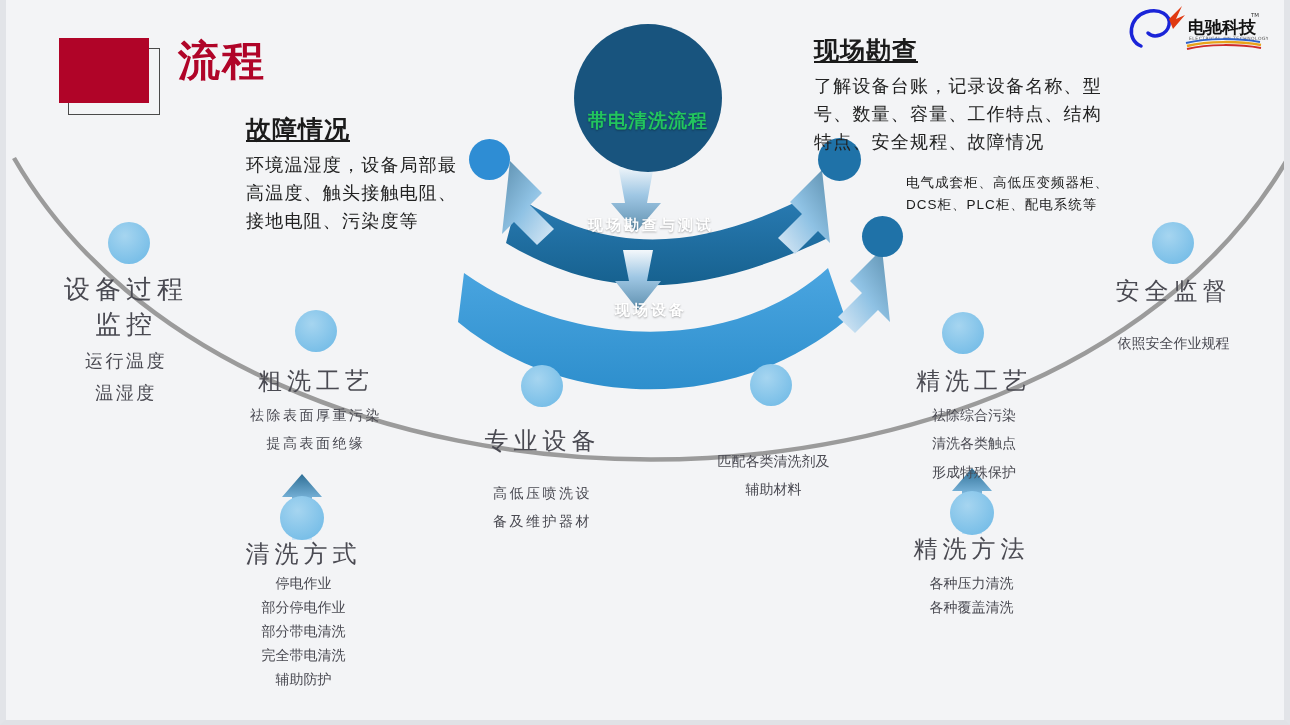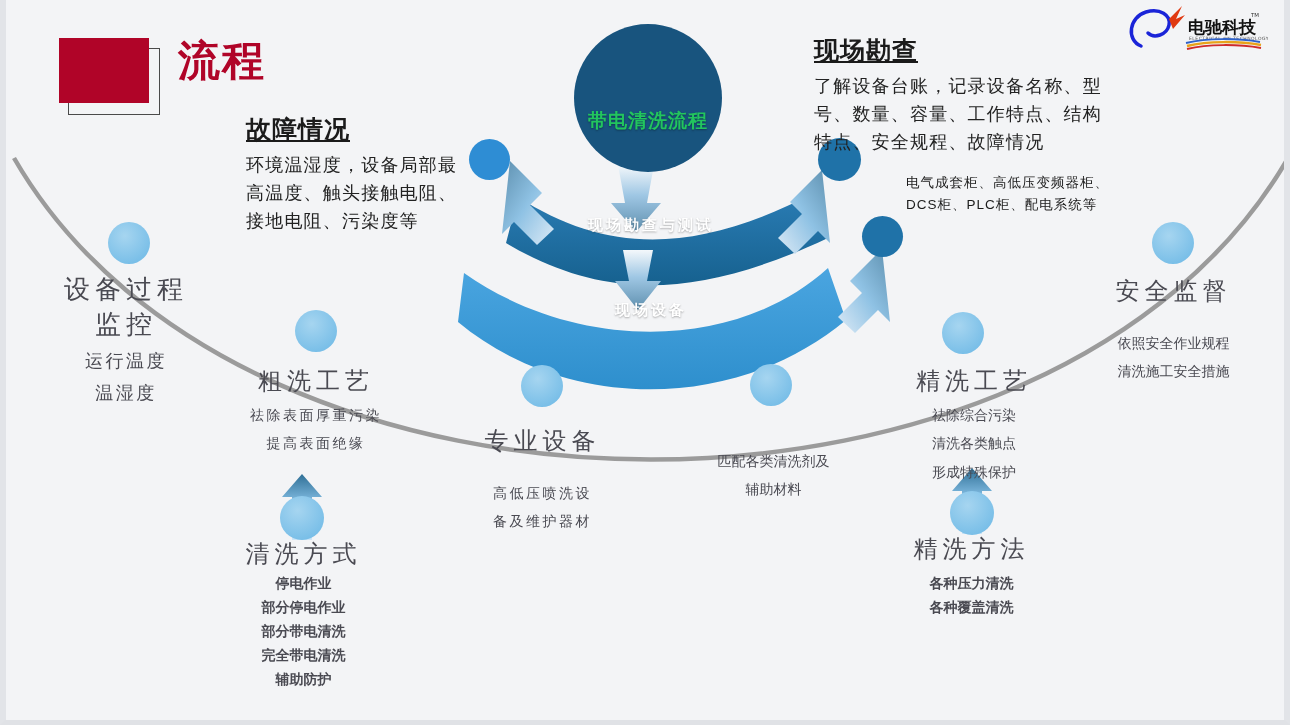--- a/index.html
+++ b/index.html
@@ -133,21 +133,21 @@
   .node .s {
     color: #4a4a52;
     line-height: 1.45;
     white-space: nowrap;
   }
   .node.big .t { font-size: 26px; }
   .node.big .s { font-size: 18px; margin-top: 6px; letter-spacing: 0.5px; text-align: center; }
   .node.mid .t { font-size: 24px; }
   .node.mid .s { font-size: 14px; margin-top: 8px; letter-spacing: 0.5px; }
   .node.sub .t { font-size: 24px; }
-  .node.sub .s { font-size: 14px; margin-top: 3px; letter-spacing: 0.5px; line-height: 1.5; font-weight: bold; }
+  .node.sub .s { font-size: 14px; margin-top: 3px; letter-spacing: 0.5px; line-height: 1.5; }
   .node.spaced .t { letter-spacing: 5px; }
   .node.spaced .s { letter-spacing: 2.5px; }
 </style>
 </head>
 <body>
 
 <div class="slide">
 
   <svg class="layer" viewBox="0 0 1290 725" width="1290" height="725" xmlns="http://www.w3.org/2000/svg">
     <defs>
@@ -290,21 +290,20 @@
   <div class="node mid spaced" style="left:848px; top:365px; width:240px;">
     <div class="t">精洗工艺</div>
     <div class="s" style="letter-spacing:0;">祛除综合污染</div>
     <div class="s" style="letter-spacing:0;">清洗各类触点</div>
     <div class="s" style="letter-spacing:0;">形成特殊保护</div>
   </div>
 
   <div class="node mid spaced" style="left:1065px; top:275px; width:205px;">
     <div class="t">安全监督</div>
     <div class="s" style="margin-top:26px; letter-spacing:0;">依照安全作业规程</div>
-    <div class="s" style="letter-spacing:0;">清洗施工安全措施</div>
   </div>
 
   <div class="node sub spaced" style="left:190px; top:538px; width:215px;">
     <div class="t">清洗方式</div>
     <div class="s" style="letter-spacing:0;">停电作业</div>
     <div class="s" style="letter-spacing:0;">部分停电作业</div>
     <div class="s" style="letter-spacing:0;">部分带电清洗</div>
     <div class="s" style="letter-spacing:0;">完全带电清洗</div>
     <div class="s" style="letter-spacing:0;">辅助防护</div>
   </div>

